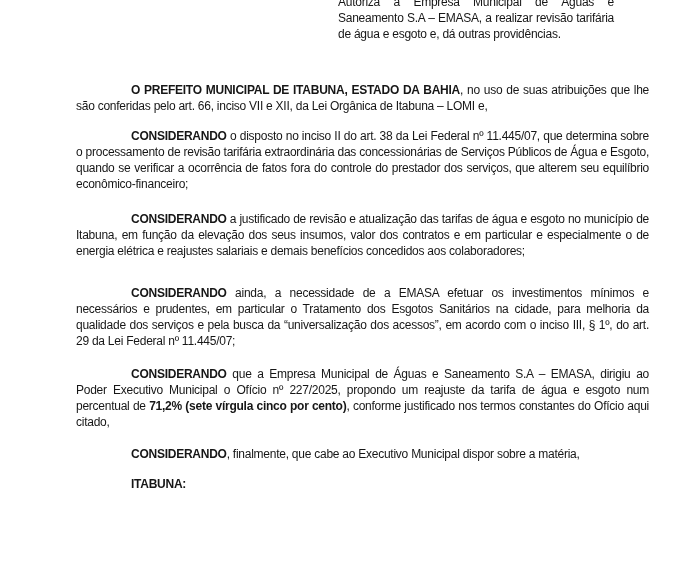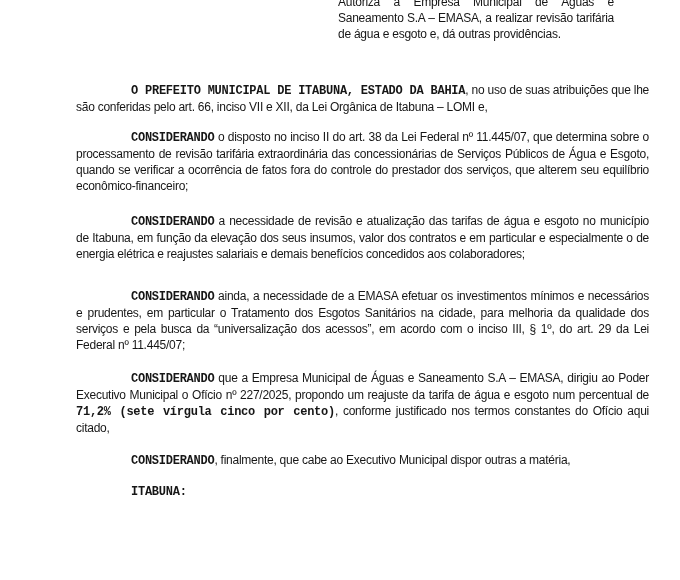--- a/index.html
+++ b/index.html
@@ -49,42 +49,42 @@
   }
   .m-preamble      { margin-top: 40px !important; }
   .m-cons1         { margin-top: 14px !important; }
   .m-cons2         { margin-top: 19px !important; }
   .m-cons3         { margin-top: 26px !important; }
   .m-cons4         { margin-top: 17px !important; }
   .m-consfinal     { margin-top: 16px !important; }
   .m-decreta       { margin-top: 14px !important; }
   .m-art1          { margin-top: 15px !important; }
   .no-justify      { text-align: left; }
-  b { font-weight: bold; font-family: Liberation Mono, monospace; }
+  b { font-weight: bold; }
 </style>
 </head>
 <body>
 
 <div class="viewport">
 
   <div class="page-content">
 
     <p class="epigraph"><span>Autoriza a Empresa Municipal de Águas e Saneamento S.A – EMASA, a realizar revisão tarifária de água e esgoto e, dá outras providências.</span></p>
 
     <p class="body-par m-preamble"><b>O PREFEITO MUNICIPAL DE ITABUNA, ESTADO DA BAHIA</b><span>, no uso de suas atribuições que lhe são conferidas pelo art. 66, inciso VII e XII, da Lei Orgânica de Itabuna – LOMI e,</span></p>
 
     <p class="body-par m-cons1"><b>CONSIDERANDO</b><span> o disposto no inciso II do art. 38 da Lei Federal nº 11.445/07, que determina sobre o processamento de revisão tarifária extraordinária das concessionárias de Serviços Públicos de Água e Esgoto, quando se verificar a ocorrência de fatos fora do controle do prestador dos serviços, que alterem seu equilíbrio econômico-financeiro;</span></p>
 
-    <p class="body-par m-cons2"><b>CONSIDERANDO</b><span> a necessidade de revisão e atualização das tarifas de água e esgoto no município de Itabuna, em função da elevação dos seus insumos, valor dos contratos e em particular e especialmente o de energia elétrica e reajustes salariais e demais benefícios concedidos aos colaboradores;</span></p>
+    <p class="body-par m-cons2"><b>CONSIDERANDO</b><span> a justificado de revisão e atualização das tarifas de água e esgoto no município de Itabuna, em função da elevação dos seus insumos, valor dos contratos e em particular e especialmente o de energia elétrica e reajustes salariais e demais benefícios concedidos aos colaboradores;</span></p>
 
     <p class="body-par m-cons3"><b>CONSIDERANDO</b><span> ainda, a necessidade de a EMASA efetuar os investimentos mínimos e necessários e prudentes, em particular o Tratamento dos Esgotos Sanitários na cidade, para melhoria da qualidade dos serviços e pela busca da “universalização dos acessos”, em acordo com o inciso III, § 1º, do art. 29 da Lei Federal nº 11.445/07;</span></p>
 
     <p class="body-par m-cons4"><b>CONSIDERANDO</b><span> que a Empresa Municipal de Águas e Saneamento S.A – EMASA, dirigiu ao Poder Executivo Municipal o Ofício nº 227/2025, propondo um reajuste da tarifa de água e esgoto num percentual de </span><b>71,2% (sete vírgula cinco por cento)</b><span>, conforme justificado nos termos constantes do Ofício aqui citado,</span></p>
 
-    <p class="body-par m-consfinal no-justify"><b>CONSIDERANDO</b><span>, finalmente, que cabe ao Executivo Municipal dispor outras a matéria,</span></p>
+    <p class="body-par m-consfinal no-justify"><b>CONSIDERANDO</b><span>, finalmente, que cabe ao Executivo Municipal dispor sobre a matéria,</span></p>
 
     <p class="body-par m-decreta no-justify"><b>ITABUNA:</b></p>
 
 
   </div>
 
   <div class="page-edge-gutter"></div>
 
 </div>
 

